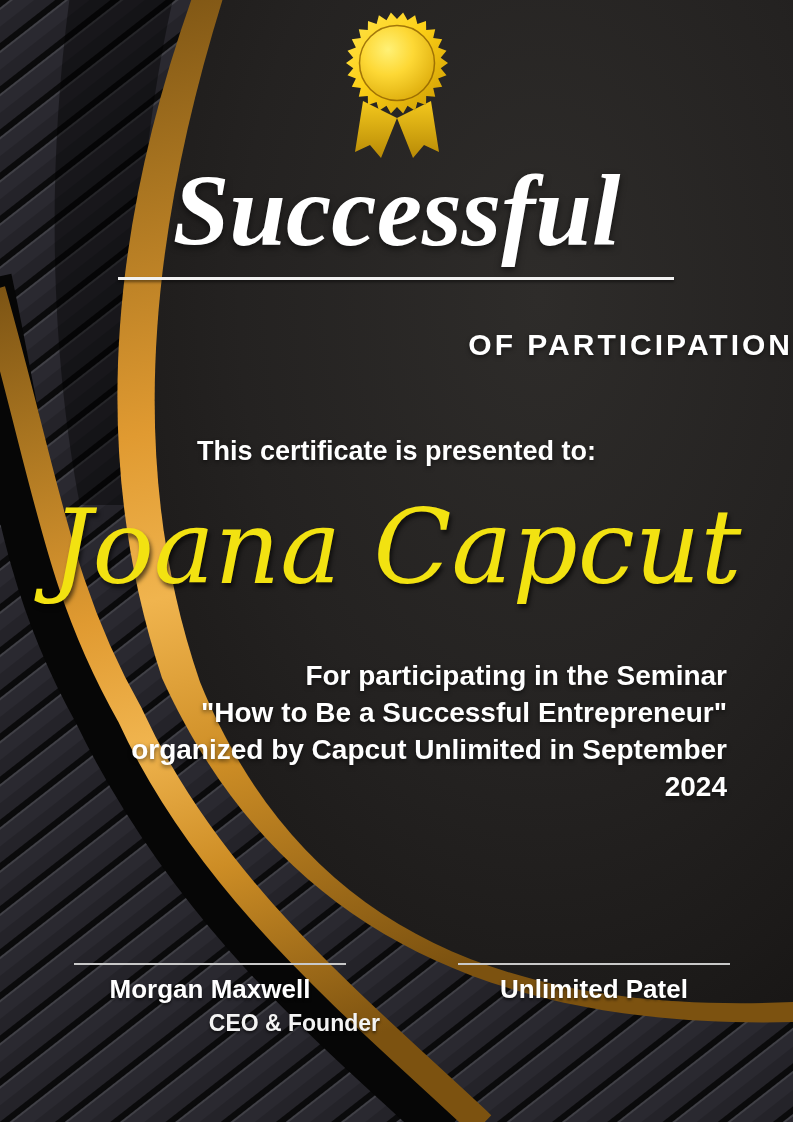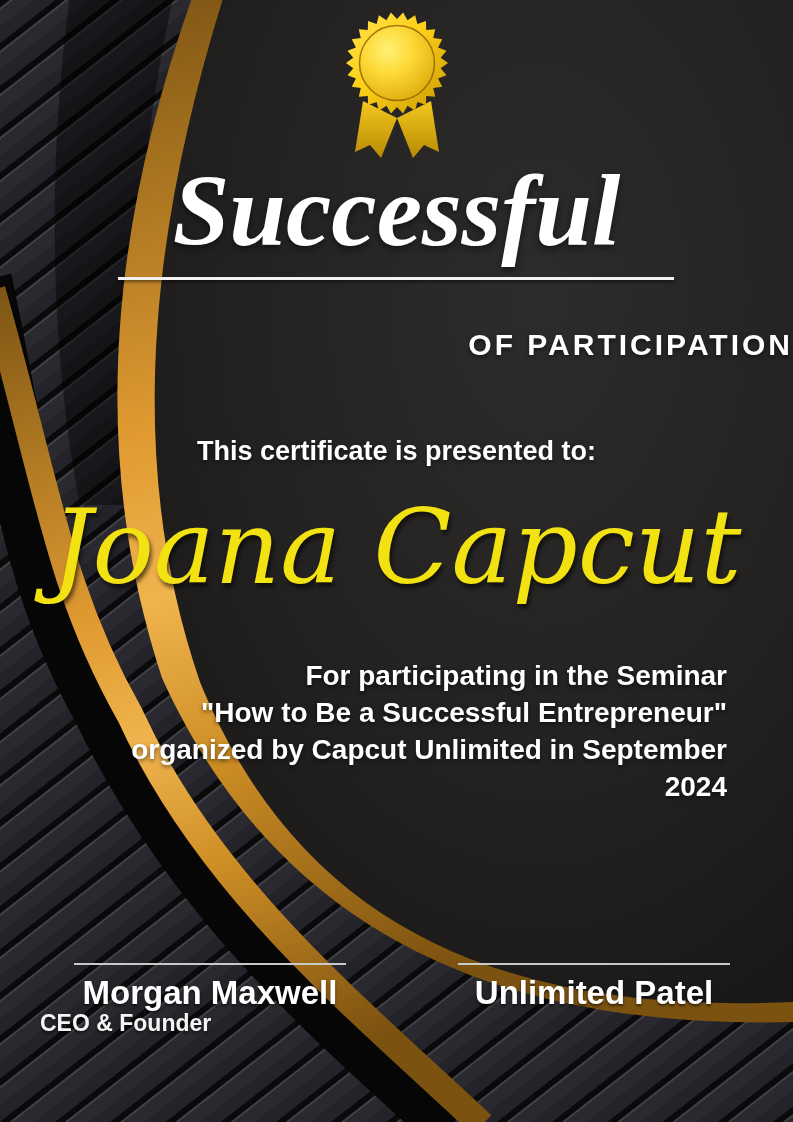--- a/index.html
+++ b/index.html
@@ -35,26 +35,26 @@
   .desc{
     position:absolute;top:648px;left:66px;width:661px;text-align:right;
     font-size:28px;font-weight:bold;color:#ffffff;line-height:37px;
     white-space:pre-line;text-shadow:0 2px 4px rgba(0,0,0,.55);margin-top:9px;
   }
   .sig-line{position:absolute;top:963px;height:2px;background:#c9c9c9;}
   .sig-line.l{left:74px;width:272px;}
   .sig-line.r{left:458px;width:272px;}
   .sig-name{
     position:absolute;top:974px;width:340px;text-align:center;
-    font-size:33px;font-weight:bold;color:#ffffff;text-shadow:0 2px 3px rgba(0,0,0,.6);
+    font-size:26px;font-weight:bold;color:#ffffff;text-shadow:0 2px 3px rgba(0,0,0,.6);
   }
   .sig-name.l{left:40px;}
   .sig-name.r{left:424px;}
   .sig-title{
-    position:absolute;top:1010px;width:340px;text-align:left;
+    position:absolute;top:1010px;width:340px;text-align:right;
     font-size:23px;font-weight:bold;color:#f4f4f4;text-shadow:0 2px 3px rgba(0,0,0,.6);
   }
   .sig-title.l{left:40px;}
   .sig-title.r{left:424px;}
 </style>
 </head>
 <body>
 
 <div class="page">
 

